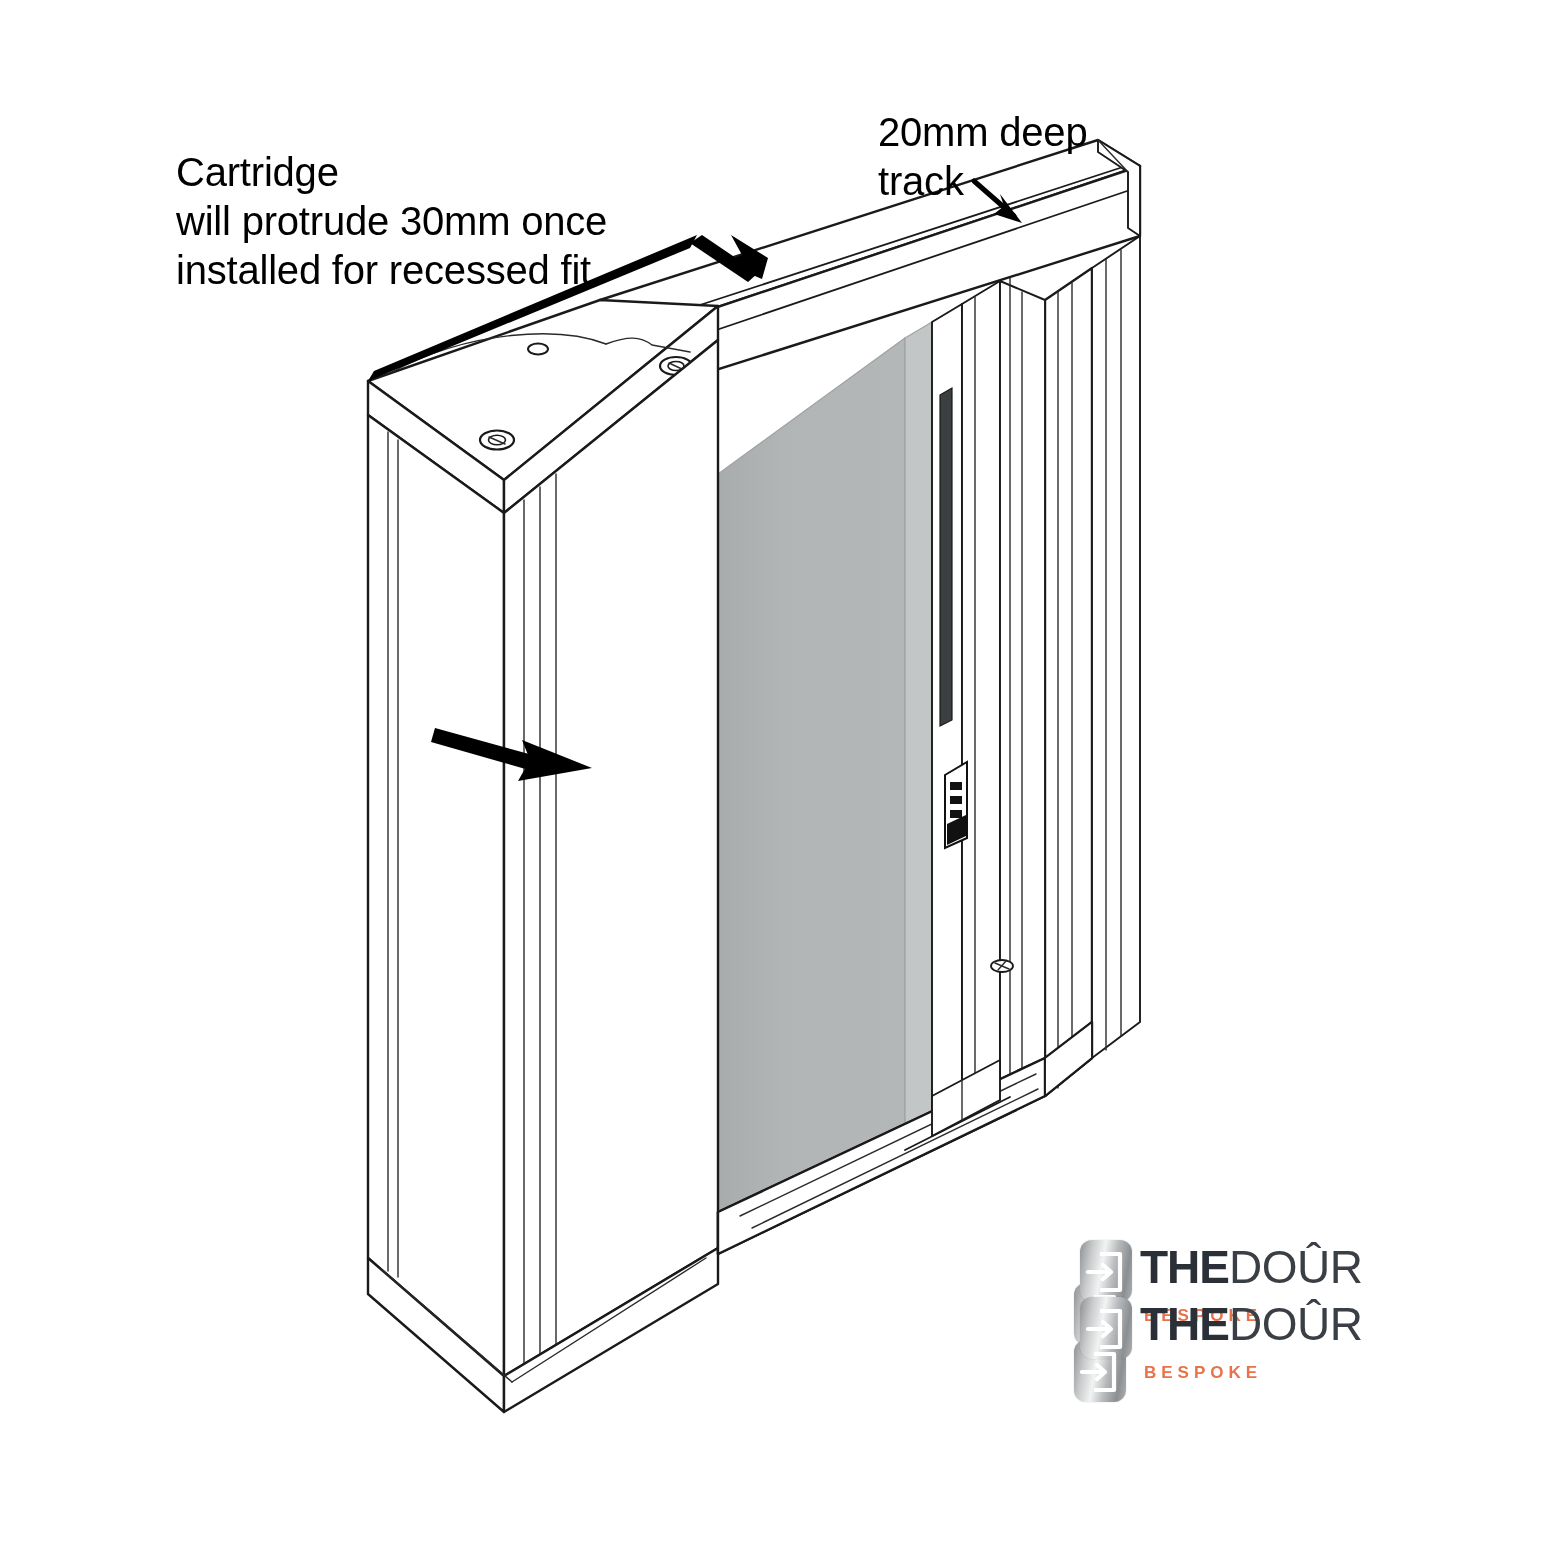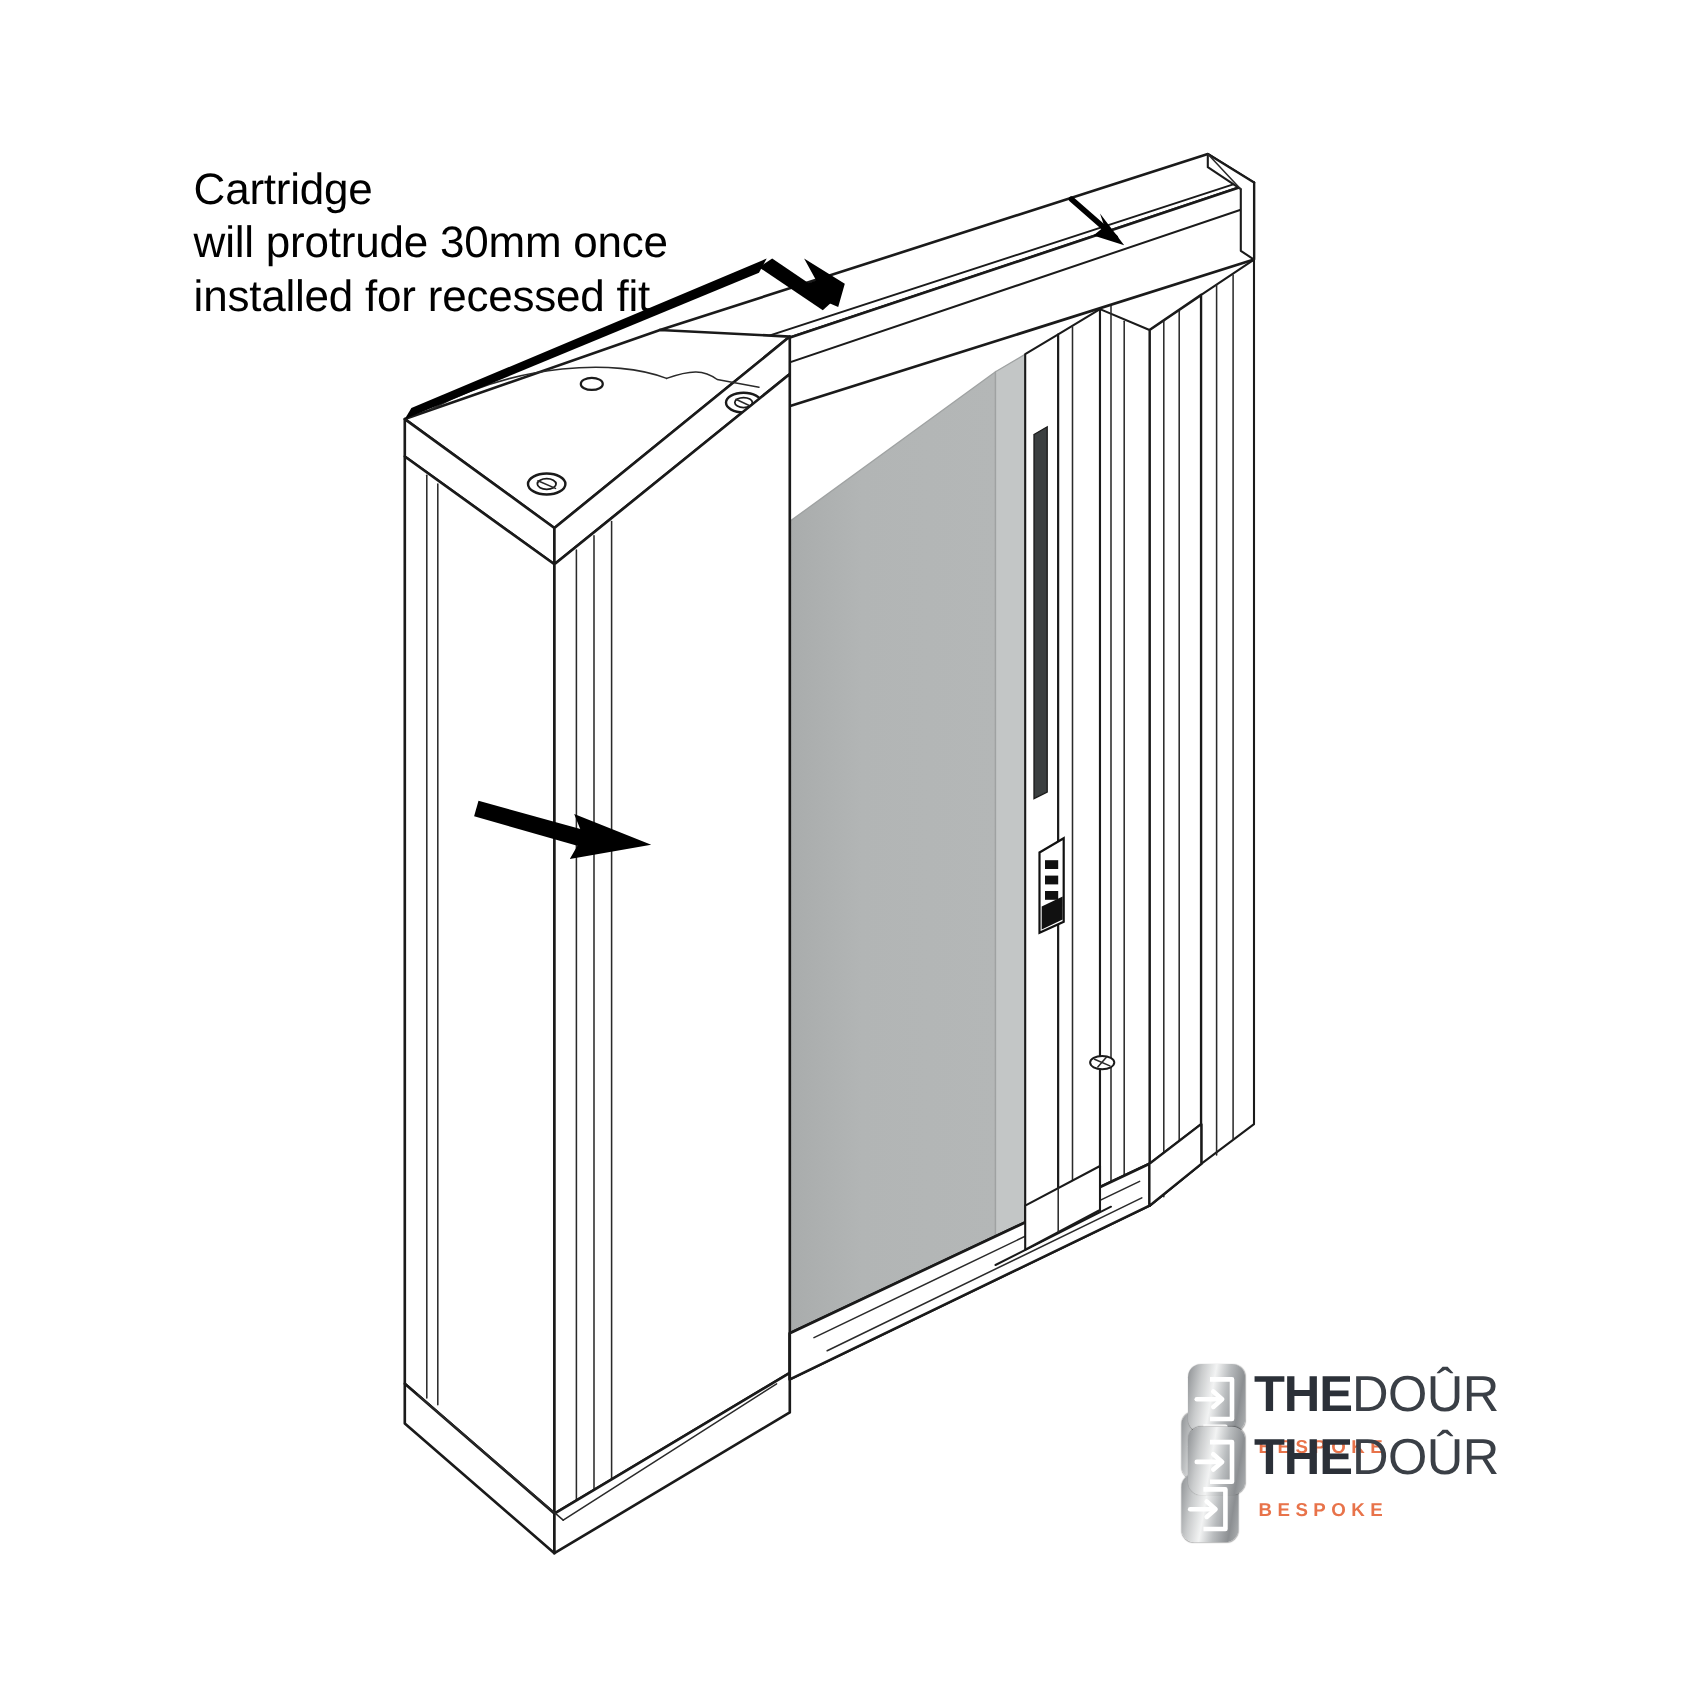--- a/index.html
+++ b/index.html
@@ -217,20 +217,22 @@
       <path class="blk" d="M435,728 L 540,757 L 536,772 L 431,742 Z"></path>
       <polygon class="blk" points="592,768 522,740 530,760 518,781"></polygon>
     </g>
 
   </svg>
 
   <div class="anno" id="anno-cartridge-protrude">Cartridge
 will protrude 30mm once
 installed for recessed fit</div>
 
+  <div class="anno" id="anno-track-depth">20mm deep
+track</div>
 
 
   <div id="logo">
 
     <div class="logo-copy">
       <div class="logo-mark">
         <div class="mark-tile bot"></div>
         <div class="mark-tile top"></div>
         <svg class="mark-glyph" width="58" height="105" viewBox="0 0 58 105">
           <path d="M26,14 L46,14 L46,50 L26,50" fill="none" stroke="#ffffff" stroke-width="4.2" stroke-linejoin="round"></path>

